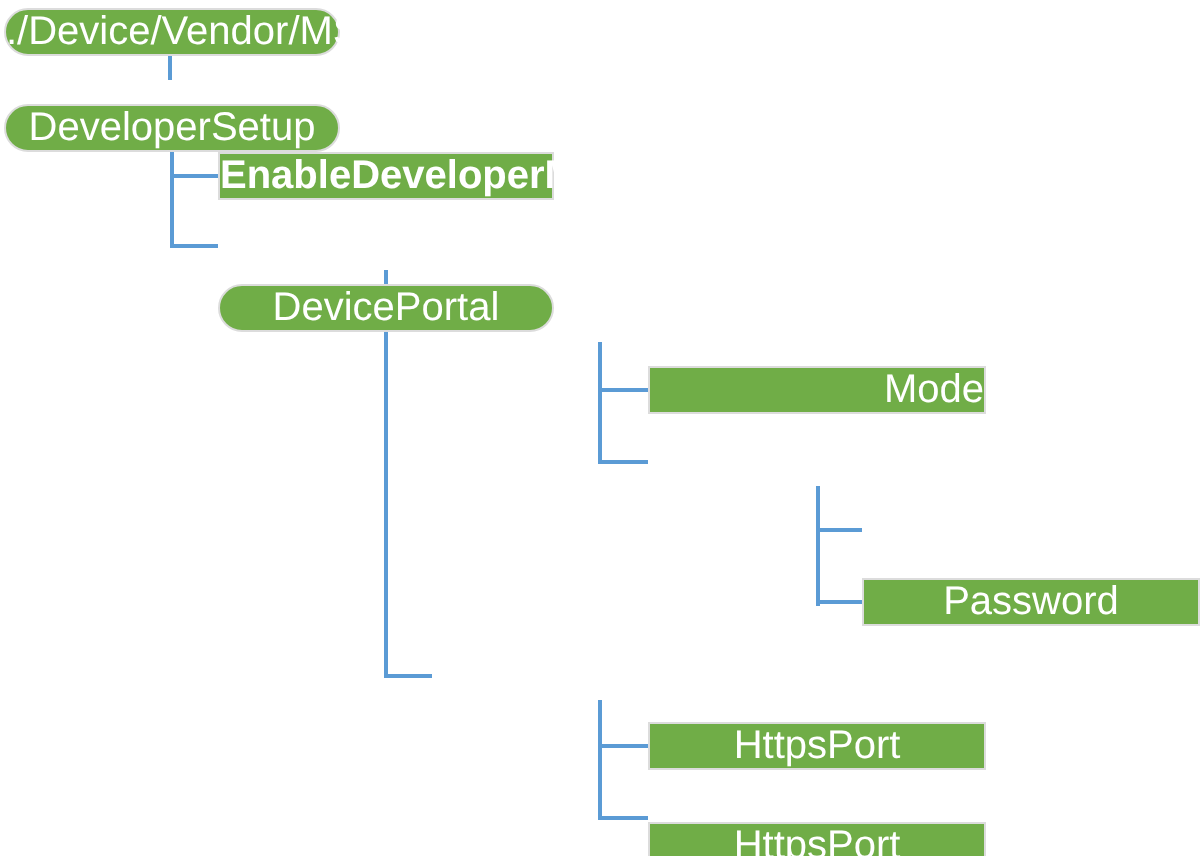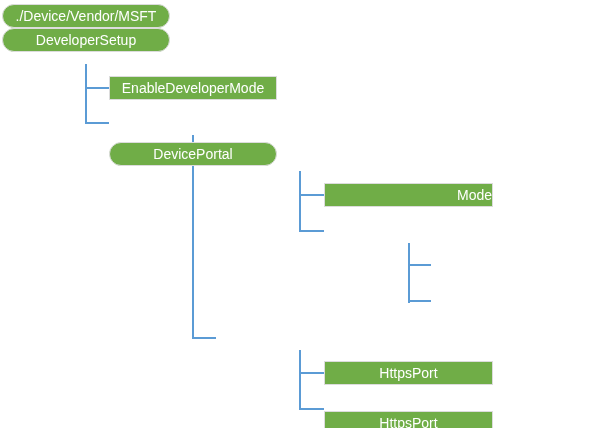--- a/index.html
+++ b/index.html
@@ -12,32 +12,32 @@
     overflow: hidden;
   }
   .node {
     position: absolute;
     height: 24px;
     width: 168px;
     background: #70AD47;
     border: 1px solid #DCDCDC;
     box-sizing: border-box;
     color: #ffffff;
-    font-size: 14px;
+    font-size: 20px;
     line-height: 22px;
     text-align: center;
     white-space: nowrap;
   }
   .pill { border-radius: 12px; }
   .rect { border-radius: 0; }
 
   
   .n-root            { left: 2px;   top: 4px;   }
-  .n-developersetup  { left: 2px;   top: 28px;  }
-  .n-enabledevmode   { left: 109px; top: 76px;  }
+  .n-developersetup  { left: 2px;   top: 52px;  }
+  .n-enabledevmode   { left: 109px; top: 76px; font-weight: bold;  }
   .n-deviceportal    { left: 109px; top: 111px; margin-top: 31px; }
   .n-authentication  { left: 216px; top: 147px; width: 169px; }
   .n-mode            { left: 324px; top: 183px; width: 169px; text-align: right; }
   .n-basicauth       { left: 324px; top: 219px; width: 169px; }
   .n-username        { left: 431px; top: 253px; width: 169px; }
   .n-password        { left: 431px; top: 289px; width: 169px; }
   .n-connection      { left: 216px; top: 326px; width: 169px; }
   .n-httpport        { left: 324px; top: 361px; width: 169px; }
   .n-httpsport       { left: 324px; top: 411px; width: 169px; }
 
@@ -80,16 +80,17 @@
   <div class="edge c13"></div>
   <div class="edge c14"></div>
   <div class="edge c15"></div>
   <div class="edge c16"></div>
 
   <div class="node pill n-root">./Device/Vendor/MSFT</div>
   <div class="node pill n-developersetup">DeveloperSetup</div>
   <div class="node rect n-enabledevmode">EnableDeveloperMode</div>
   <div class="node pill n-deviceportal">DevicePortal</div>
   <div class="node rect n-mode">Mode</div>
+  <div class="node rect n-password">Password</div>
   <div class="node rect n-httpport">HttpsPort</div>
   <div class="node rect n-httpsport">HttpsPort</div>
 
 </div>
 
 </body></html>

